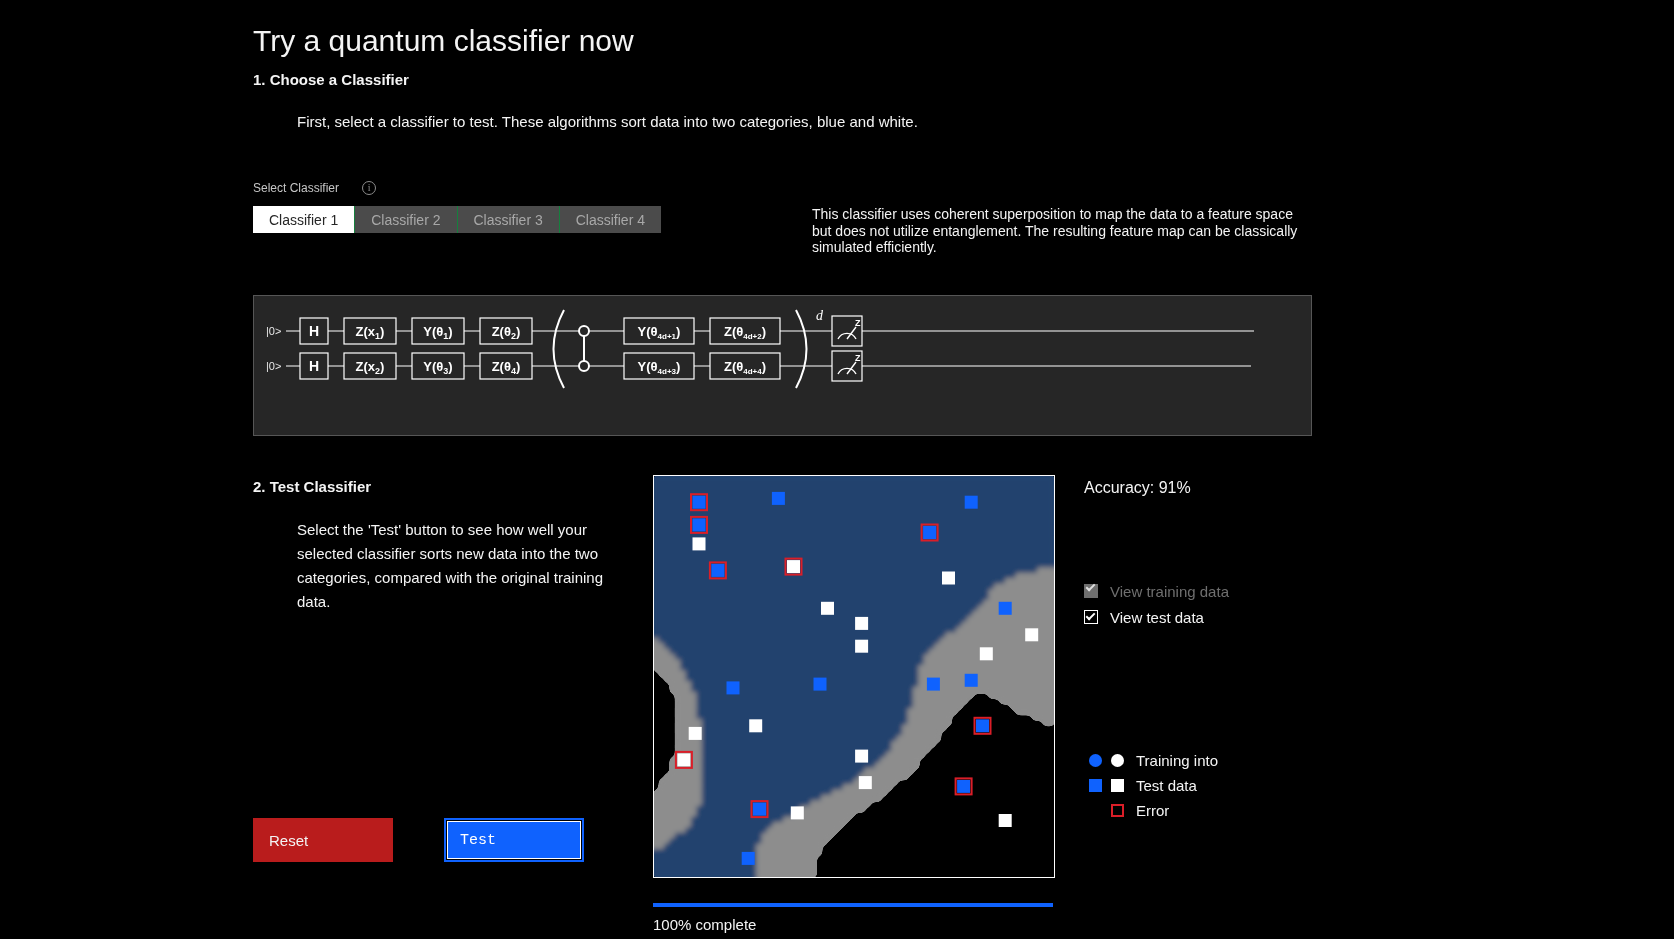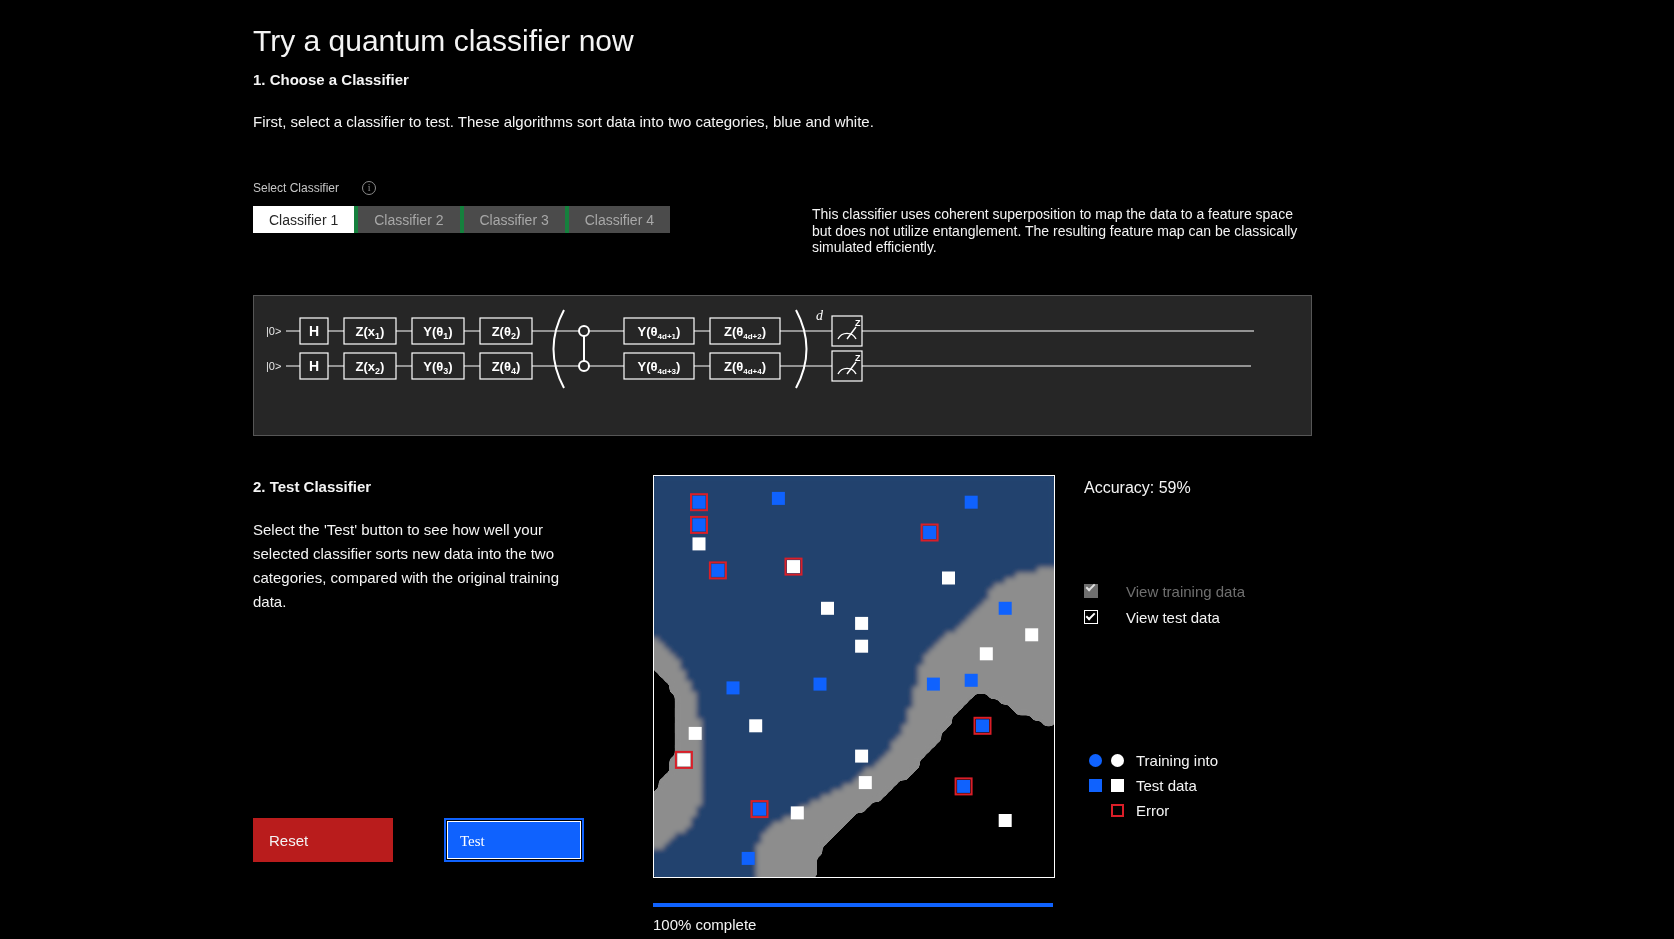--- a/index.html
+++ b/index.html
@@ -16,21 +16,21 @@
   
   .h1 {
     position: absolute; left: 253px; top: 2px;
     font-size: 30px; font-weight: 400; color: #f4f4f4;
     letter-spacing: 0px; line-height: 38px;
   }
   .h2 {
     font-size: 15px; font-weight: 700; color: #f4f4f4; line-height: 20px;
   }
   .body-text {
-    font-size: 15px; font-weight: 400; color: #f4f4f4; line-height: 24px;
+    font-size: 15px; font-weight: 400; color: #f4f4f4; line-height: 24px; margin-left: 44px;
   }
   .step1-title { position: absolute; left: 253px; top: 70px; }
   .step1-desc  { position: absolute; left: 253px; top: 110px; width: 720px; }
 
   
   .select-label-row {
     position: absolute; left: 253px; top: 180px;
     display: flex; align-items: center; gap: 23px;
   }
   .select-label { font-size: 12px; color: #c6c6c6; line-height: 16px; }
@@ -44,21 +44,21 @@
 
   .tabs {
     position: absolute; left: 253px; top: 206px;
     display: flex; height: 27px;
   }
   .tab {
     display: flex; align-items: center; justify-content: center;
     padding: 0 16px; height: 27px;
     font-size: 14px; line-height: 18px;
     background: #4b4b4b; color: #a8a8a8;
-    border-right: 4px solid #15803d;
+    border-right: 1px solid #15803d;
     cursor: pointer; white-space: nowrap;
   }
   .tab:last-child { border-right: none; }
   .tab.active { background: #ffffff; color: #262626; }
 
   .classifier-desc {
     position: absolute; left: 812px; top: 206px; width: 500px;
     font-size: 14px; line-height: 16.5px; color: #f4f4f4;
   }
 
@@ -87,21 +87,21 @@
     position: absolute; left: 444px; top: 818px;
     width: 140px; height: 44px;
     border: 2px solid #0f62fe; padding: 1px;
     cursor: pointer;
   }
   .btn-test {
     width: 100%; height: 100%;
     background: #0f62fe; color: #ffffff;
     border: 1px solid #ffffff;
     font-size: 15px; text-align: left; padding-left: 12px;
-    line-height: 36px; font-family: Liberation Serif, serif;
+    line-height: 36px; font-family: Liberation Mono, monospace;
     cursor: pointer;
   }
 
   
   .plot {
     position: absolute; left: 653px; top: 475px;
     width: 402px; height: 403px;
     border: 1px solid #ffffff;
     background: #000;
     overflow: hidden;
@@ -119,21 +119,21 @@
     font-size: 15px; color: #f4f4f4; line-height: 20px;
   }
 
   
   .accuracy {
     position: absolute; left: 1084px; top: 477px;
     font-size: 16px; color: #f4f4f4; line-height: 22px;
   }
   .checks { position: absolute; left: 1084px; top: 578px; }
   .check-row {
-    display: flex; align-items: center; gap: 28px;
+    display: flex; align-items: center; gap: 12px;
     height: 26px; font-size: 15px; cursor: pointer;
   }
   .cb {
     width: 14px; height: 14px; position: relative; flex: none;
   }
   .cb.disabled { background:#6f6f6f; }
   .cb.enabled { border: 1px solid #ffffff; background: transparent; }
   .cb .tick {
     position: absolute; left: 2px; top: 0px;
     width: 9px; height: 5px;
@@ -493,21 +493,21 @@
           <rect x="87.7" y="375.9" width="13" height="13" fill="#0f62fe"></rect>
         </g>
     </svg>
   </div>
 
   <div class="progress-track">
     <div class="progress-bar" id="progbar" style="width: 100%;"></div>
   </div>
   <div class="progress-label">100% complete</div>
 
-  <div class="accuracy">Accuracy: 59%</div>
+  <div class="accuracy">Accuracy: 91%</div>
 
   <div class="checks">
     <div class="check-row">
       <span class="cb disabled">
           <span class="tick"></span>
         </span>
       <span class="check-label dim">View training data</span>
     </div>
     <div class="check-row">
       <span class="cb enabled">

